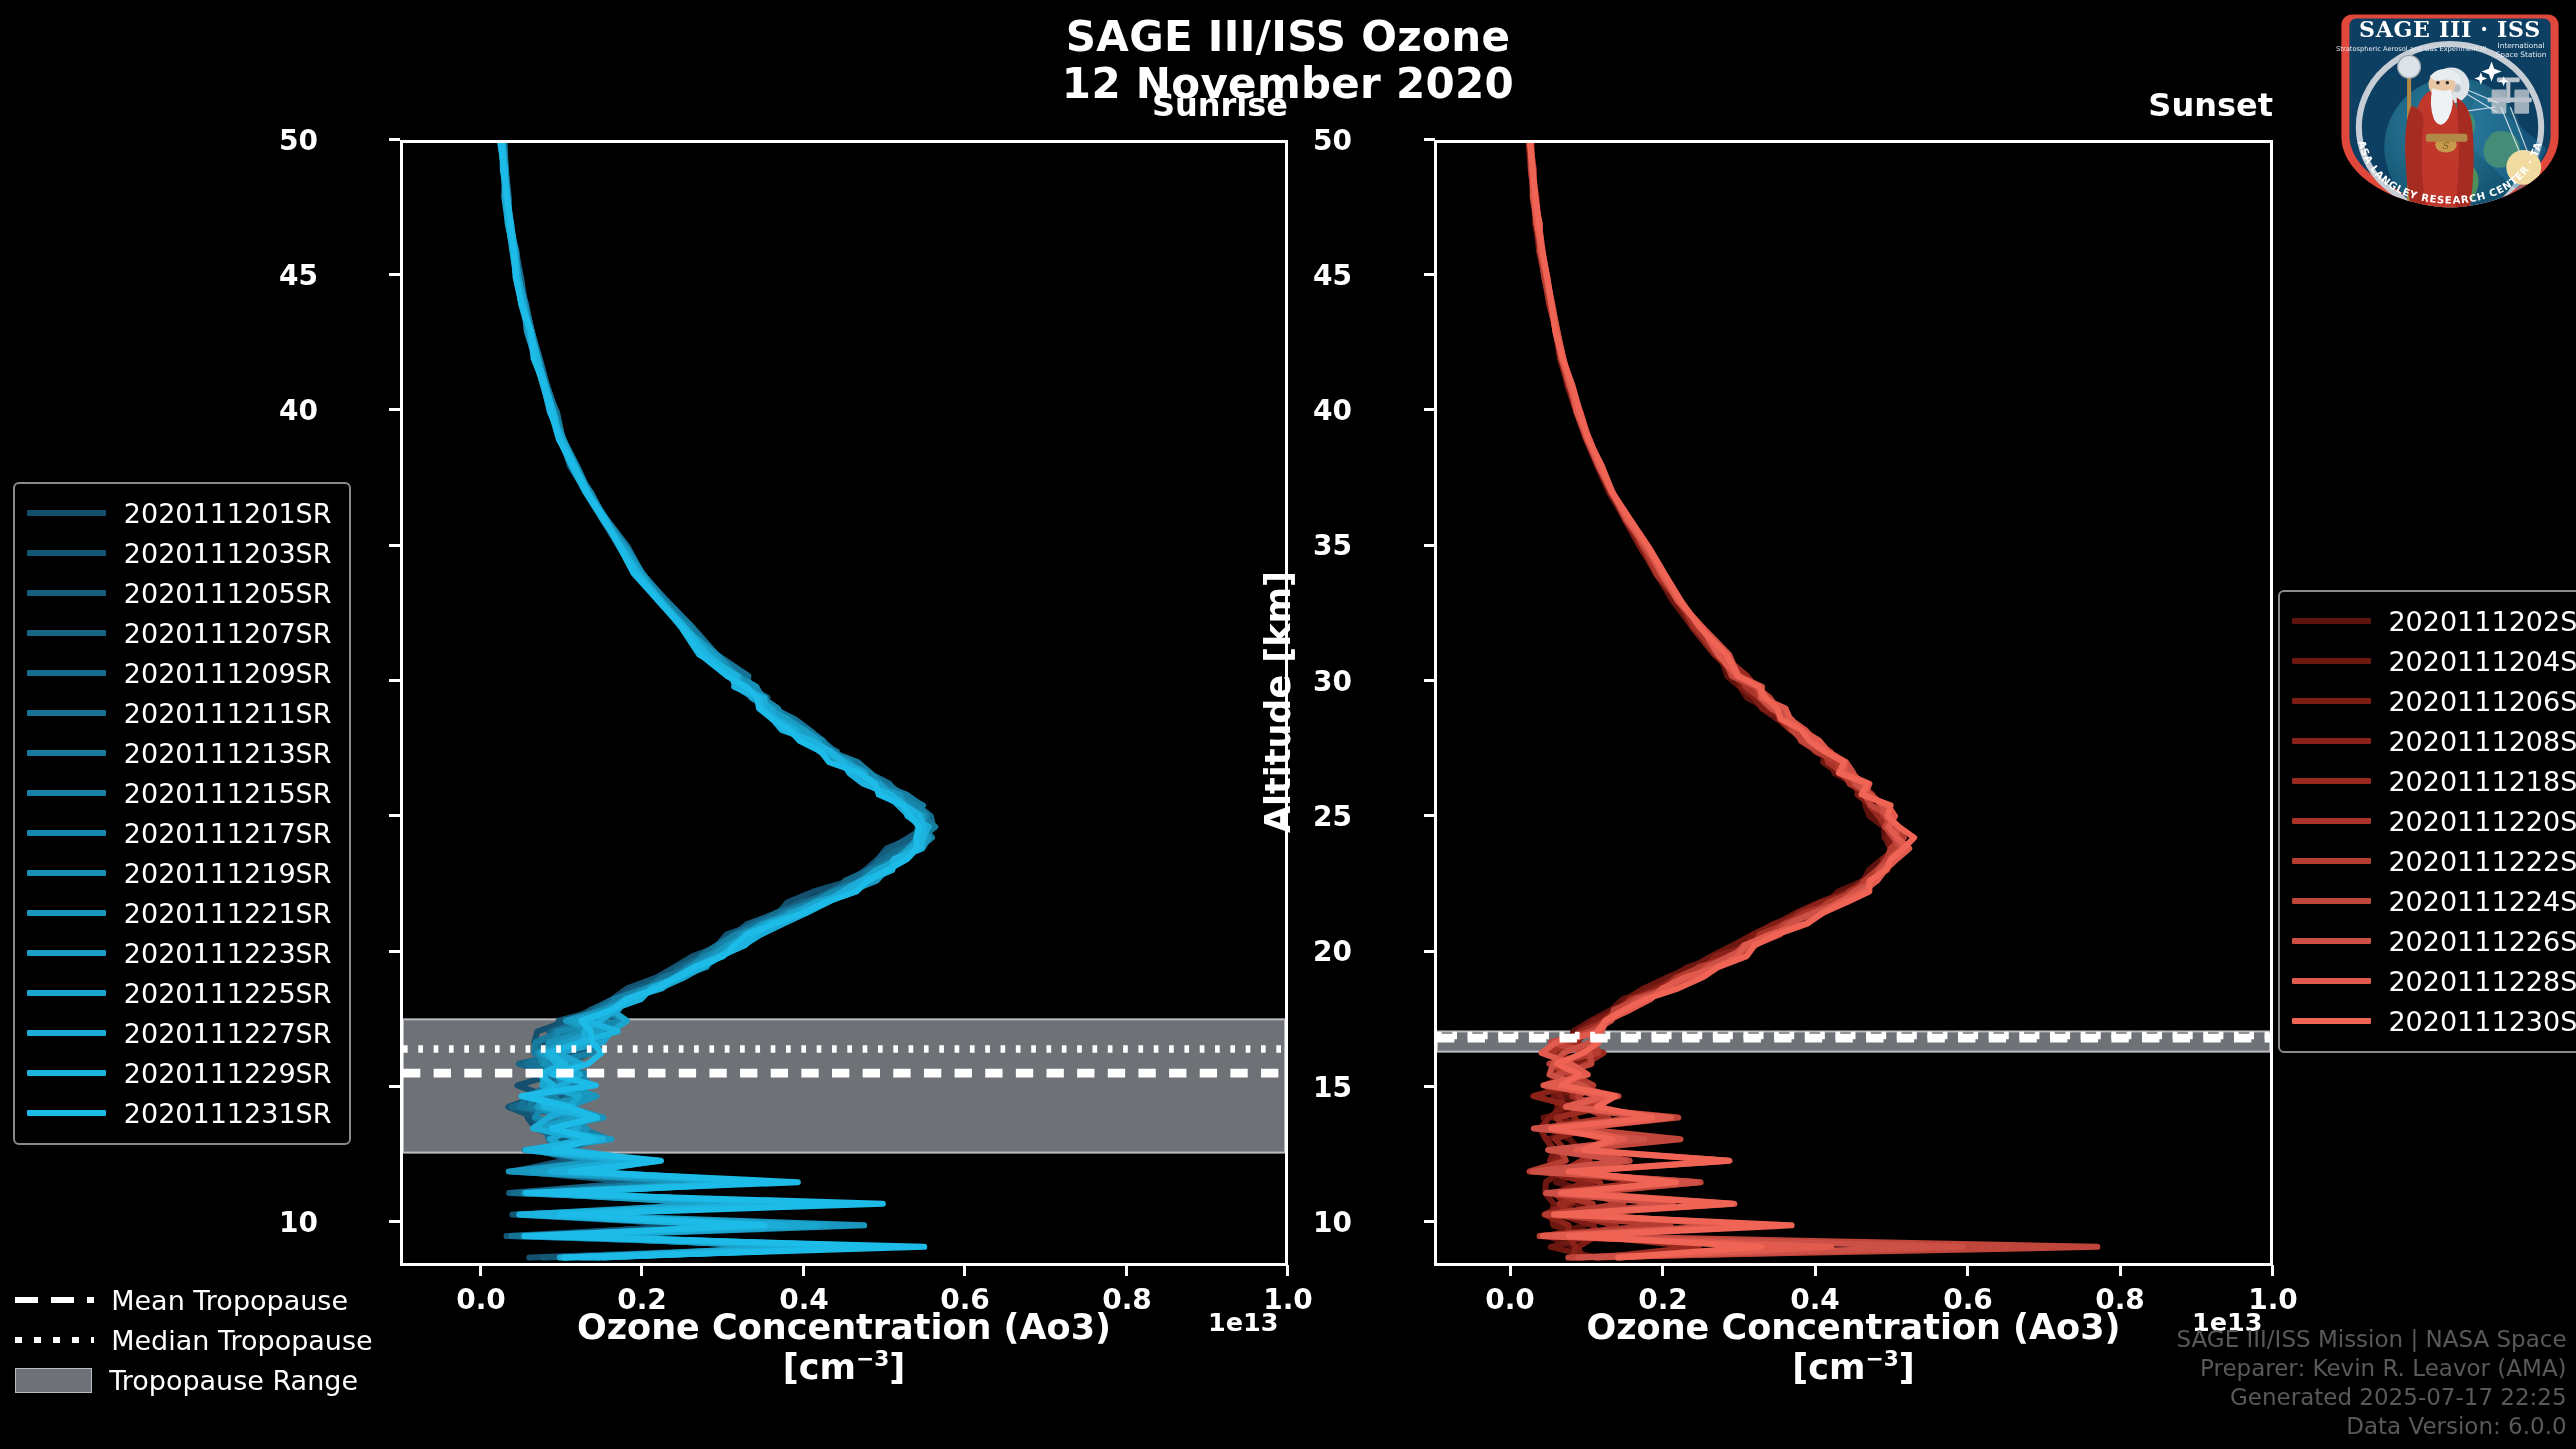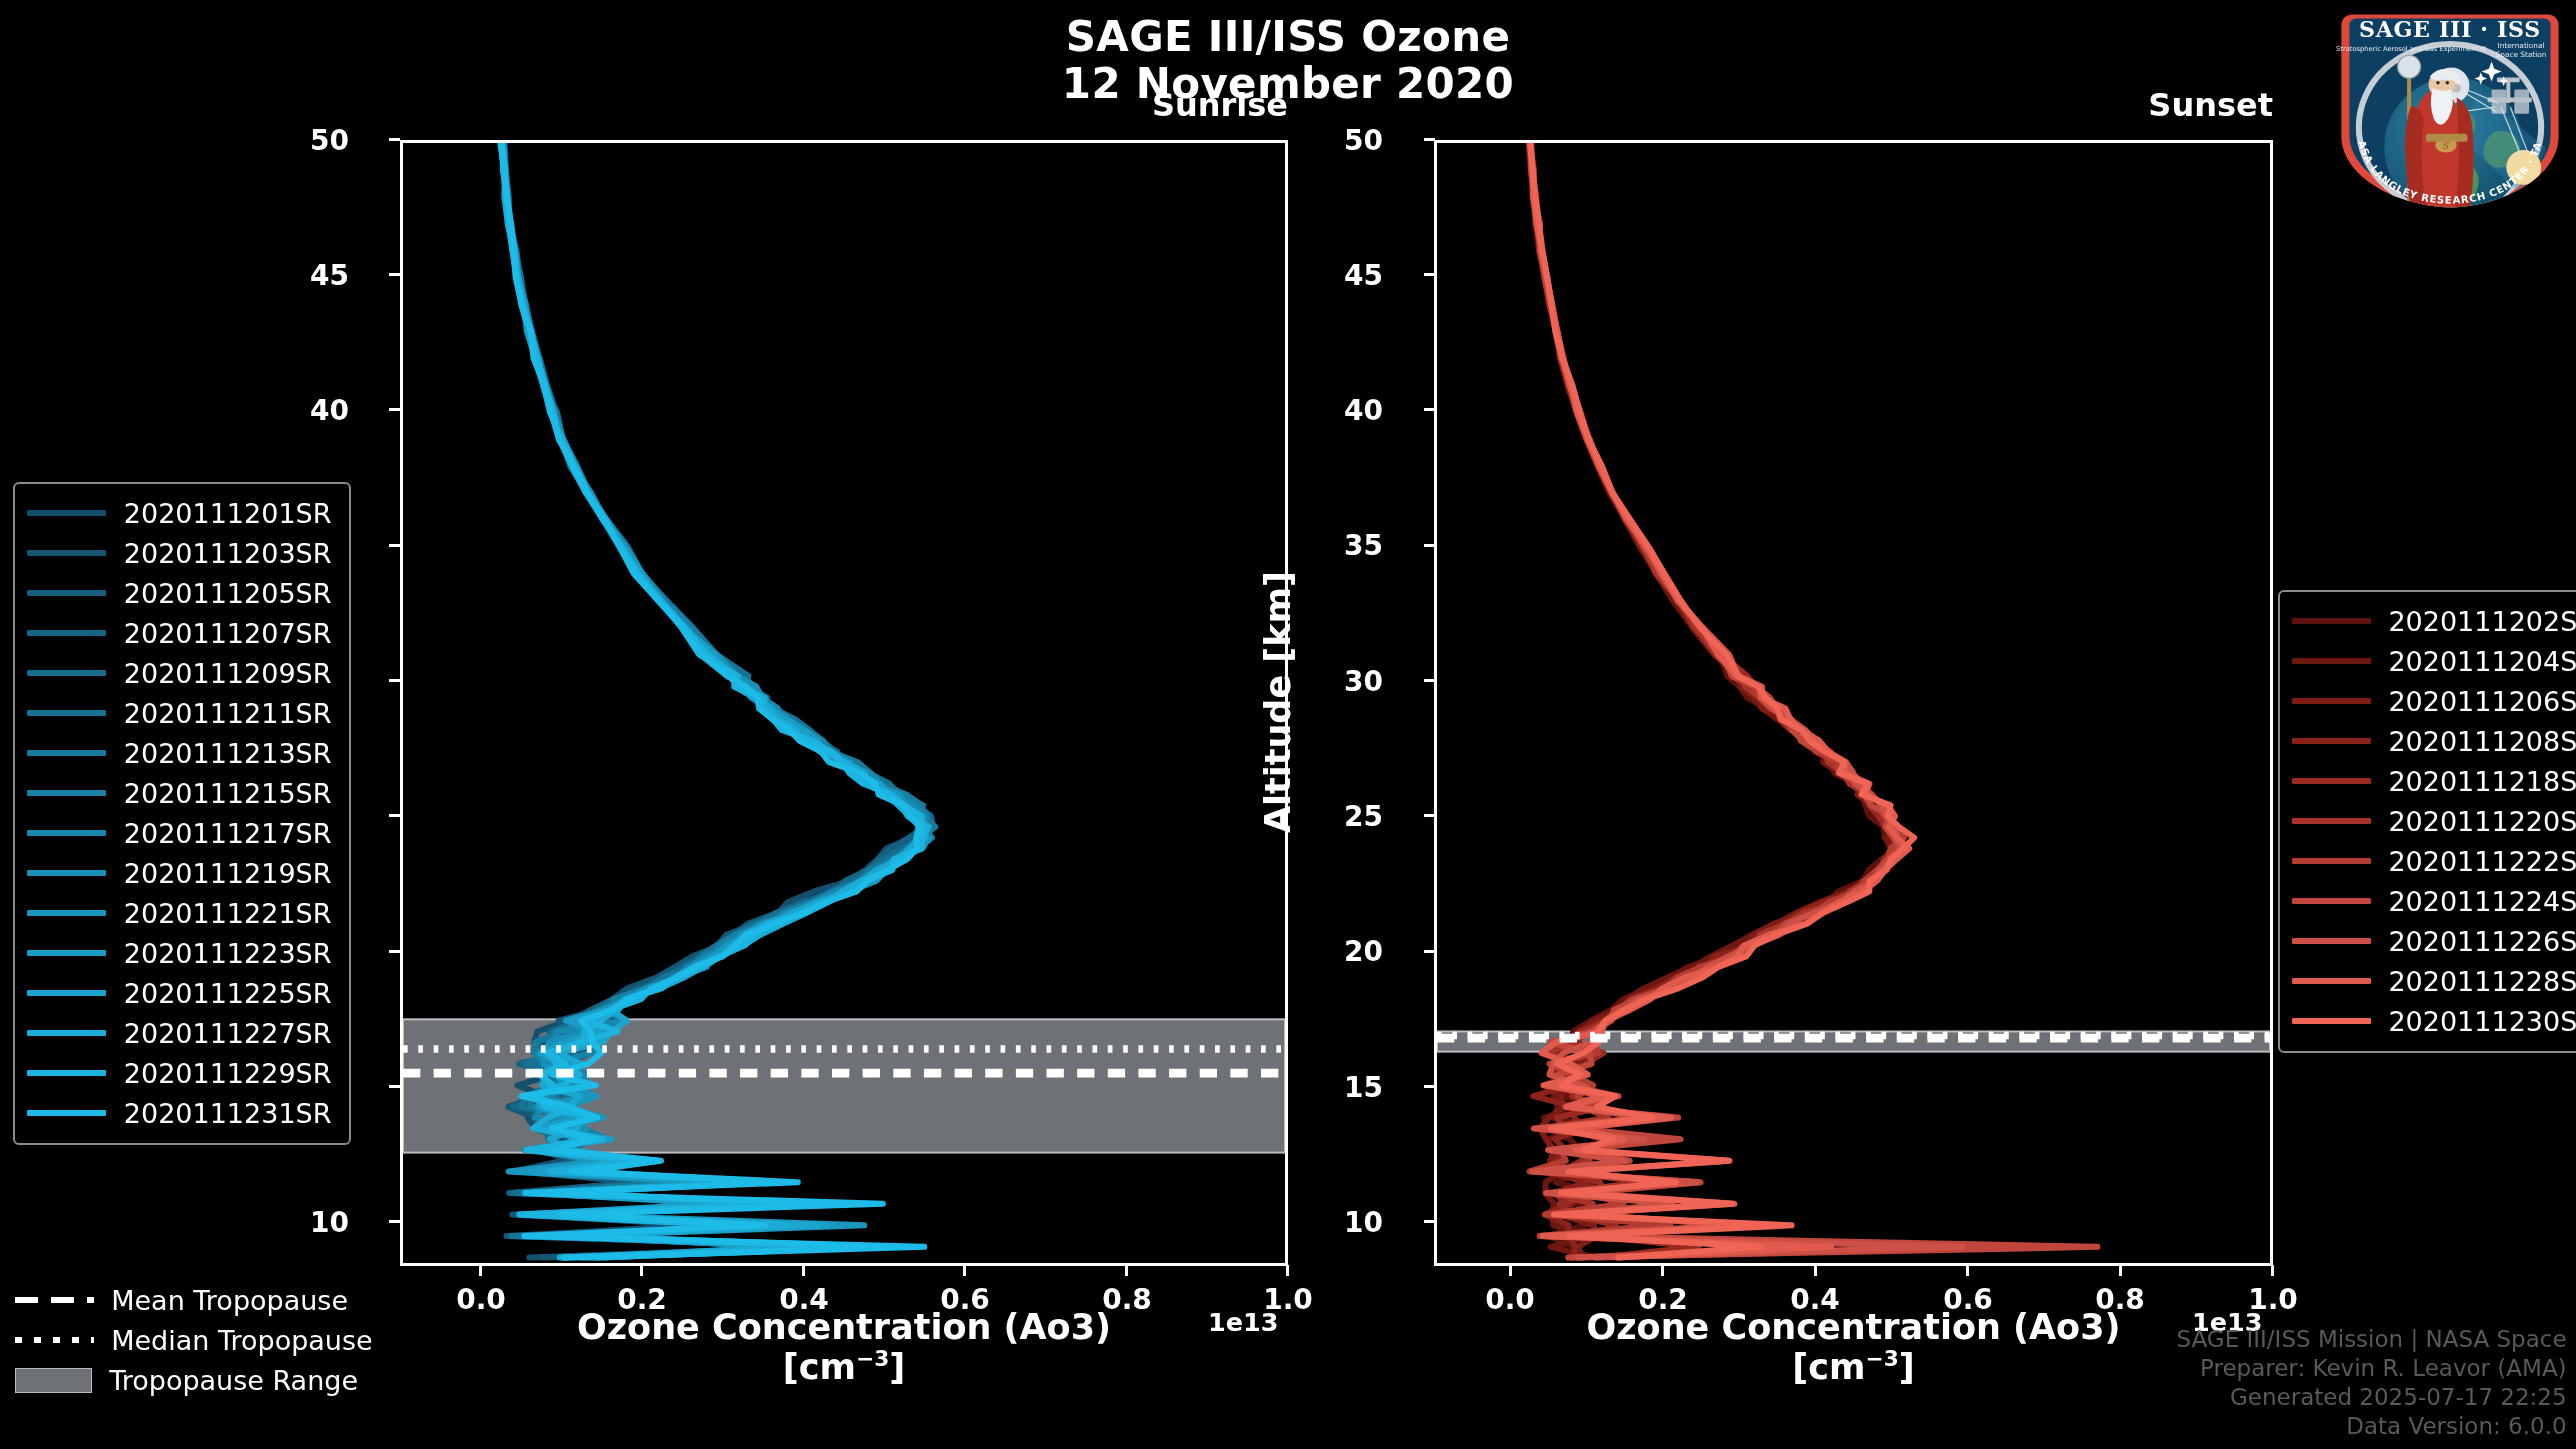--- a/index.html
+++ b/index.html
@@ -16,21 +16,21 @@
   #title-sunset{left:1434px;top:86px;width:839px;}
 
   
   .axes{position:absolute;border:3.4px solid #fff;box-sizing:border-box;background:#000;overflow:hidden;}
   #axes-left{left:400px;top:140px;width:888px;height:1126px;}
   #axes-right{left:1434px;top:140px;width:839px;height:1126px;}
   .plotsvg{position:absolute;left:0;top:0;width:100%;height:100%;display:block;}
 
   
   .ytick-lbl{position:absolute;right:0;transform:translateY(-50%);
-    font-size:28px;font-weight:bold;text-align:center;white-space:nowrap;}
+    font-size:28px;font-weight:bold;text-align:left;white-space:nowrap;}
   .ytick-mark{position:absolute;width:10.7px;height:3.4px;background:#fff;}
   .xtick-lbl{position:absolute;transform:translateX(-50%);
     font-size:28px;font-weight:bold;white-space:nowrap;}
   .xtick-mark{position:absolute;width:3.4px;height:10.7px;background:#fff;}
 
   .axis-xlabel{position:absolute;text-align:center;font-size:35px;font-weight:bold;
     line-height:1.12;white-space:nowrap;}
   .axis-xlabel sup{font-size:.62em;vertical-align:super;}
   .offset-txt{position:absolute;font-size:25.5px;font-weight:bold;white-space:nowrap;}
   #ylabel-left{position:absolute;left:239px;top:702px;font-size:35px;font-weight:bold;

